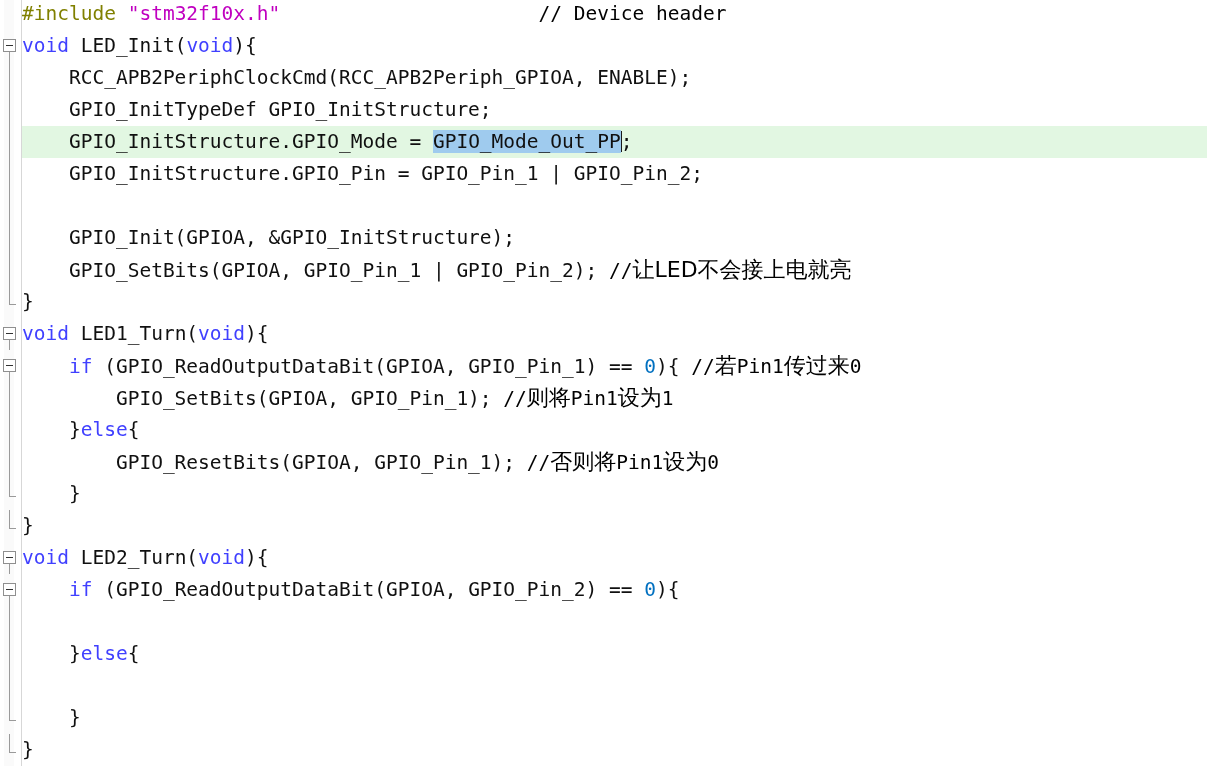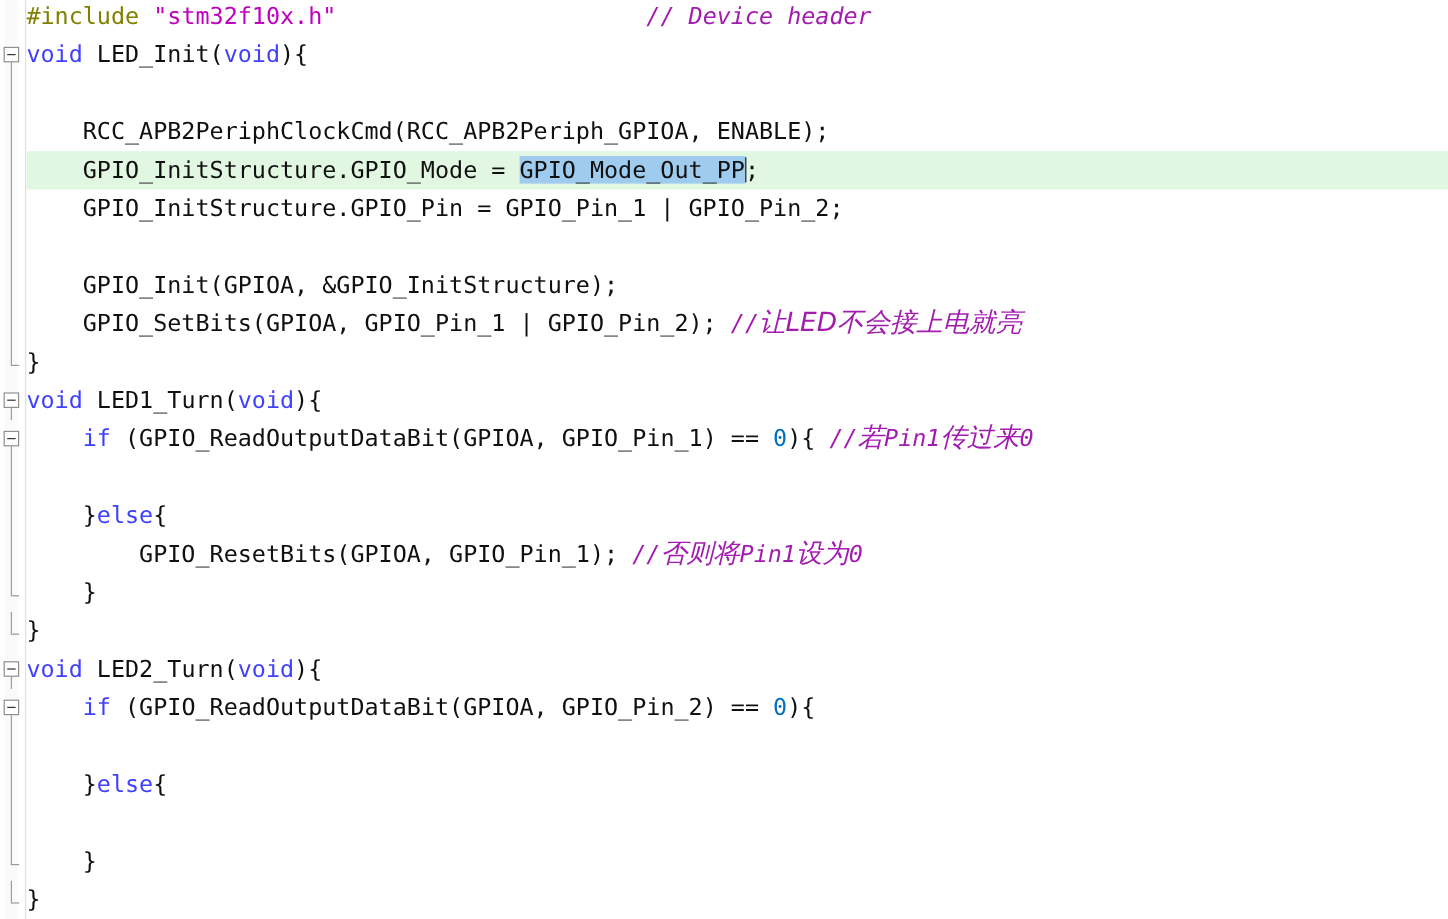--- a/index.html
+++ b/index.html
@@ -100,21 +100,21 @@
 
   .line-current {
     background: #e2f7e2;
   }
 
   
   .tok-pre      { color: #808000; }
   .tok-str      { color: #c000c0; }
   .tok-kw       { color: #4040ff; }
   .tok-num      { color: #0070c0; }
-  .tok-cmt      { color: #a21caf; font-style: italic; }
+  .tok-cmt      { color: #000000; }
   .tok-plain    { color: #101010; }
 
   
   .cjk {
     font-family: "DejaVu Sans", "Liberation Sans", sans-serif;
     font-size: 22px;
   }
 
   
   .sel {
@@ -170,28 +170,30 @@
       <div class="fold-line" style="top: 670px; height: 32px;"></div>
       <div class="fold-line" style="top: 702px; height: 18px;"></div>
       <div class="fold-end" style="top: 720px;"></div>
       <div class="fold-line" style="top: 734px; height: 18px;"></div>
       <div class="fold-end" style="top: 752px;"></div>
     </div>
 
   <div class="code-surface" id="code-surface">
       <div class="code-line" style="top: -2px;"><span class="txt tok-pre">#include </span><span class="txt tok-str">"stm32f10x.h"</span><span class="txt tok-plain">                      </span><span class="txt tok-cmt">// Device header</span></div>
       <div class="code-line" style="top: 30px;"><span class="txt tok-kw">void</span><span class="txt tok-plain"> LED_Init(</span><span class="txt tok-kw">void</span><span class="txt tok-plain">){</span></div>
-      <div class="code-line" style="top: 62px; margin-top: 32px;"><span class="txt tok-plain">    RCC_APB2PeriphClockCmd(RCC_APB2Periph_GPIOA, ENABLE);</span></div>
+      <div class="code-line" style="top: 62px;"><span class="txt tok-plain">    RCC_APB2PeriphClockCmd(RCC_APB2Periph_GPIOA, ENABLE);</span></div>
+      <div class="code-line" style="top: 94px;"><span class="txt tok-plain">    GPIO_InitTypeDef GPIO_InitStructure;</span></div>
       <div class="code-line line-current" style="top: 126px;"><span class="txt tok-plain">    GPIO_InitStructure.GPIO_Mode = </span><span class="txt tok-plain sel">GPIO_Mode_Out_PP</span><span class="caret"></span><span class="txt tok-plain">;</span></div>
       <div class="code-line" style="top: 158px;"><span class="txt tok-plain">    GPIO_InitStructure.GPIO_Pin = GPIO_Pin_1 | GPIO_Pin_2;</span></div>
       <div class="code-line" style="top: 222px;"><span class="txt tok-plain">    GPIO_Init(GPIOA, &amp;GPIO_InitStructure);</span></div>
       <div class="code-line" style="top: 254px;"><span class="txt tok-plain">    GPIO_SetBits(GPIOA, GPIO_Pin_1 | GPIO_Pin_2); </span><span class="txt tok-cmt">//</span><span class="txt tok-cmt cjk">让LED不会接上电就亮</span></div>
       <div class="code-line" style="top: 286px;"><span class="txt tok-plain">}</span></div>
       <div class="code-line" style="top: 318px;"><span class="txt tok-kw">void</span><span class="txt tok-plain"> LED1_Turn(</span><span class="txt tok-kw">void</span><span class="txt tok-plain">){</span></div>
       <div class="code-line" style="top: 350px;"><span class="txt tok-plain">    </span><span class="txt tok-kw">if</span><span class="txt tok-plain"> (GPIO_ReadOutputDataBit(GPIOA, GPIO_Pin_1) == </span><span class="txt tok-num">0</span><span class="txt tok-plain">){ </span><span class="txt tok-cmt">//</span><span class="txt tok-cmt cjk">若</span><span class="txt tok-cmt">Pin1</span><span class="txt tok-cmt cjk">传过来</span><span class="txt tok-cmt">0</span></div>
+      <div class="code-line" style="top: 382px;"><span class="txt tok-plain">        GPIO_SetBits(GPIOA, GPIO_Pin_1); </span><span class="txt tok-cmt">//</span><span class="txt tok-cmt cjk">则将</span><span class="txt tok-cmt">Pin1</span><span class="txt tok-cmt cjk">设为</span><span class="txt tok-cmt">1</span></div>
       <div class="code-line" style="top: 414px;"><span class="txt tok-plain">    }</span><span class="txt tok-kw">else</span><span class="txt tok-plain">{</span></div>
       <div class="code-line" style="top: 446px;"><span class="txt tok-plain">        GPIO_ResetBits(GPIOA, GPIO_Pin_1); </span><span class="txt tok-cmt">//</span><span class="txt tok-cmt cjk">否则将</span><span class="txt tok-cmt">Pin1</span><span class="txt tok-cmt cjk">设为</span><span class="txt tok-cmt">0</span></div>
       <div class="code-line" style="top: 478px;"><span class="txt tok-plain">    }</span></div>
       <div class="code-line" style="top: 510px;"><span class="txt tok-plain">}</span></div>
       <div class="code-line" style="top: 542px;"><span class="txt tok-kw">void</span><span class="txt tok-plain"> LED2_Turn(</span><span class="txt tok-kw">void</span><span class="txt tok-plain">){</span></div>
       <div class="code-line" style="top: 574px;"><span class="txt tok-plain">    </span><span class="txt tok-kw">if</span><span class="txt tok-plain"> (GPIO_ReadOutputDataBit(GPIOA, GPIO_Pin_2) == </span><span class="txt tok-num">0</span><span class="txt tok-plain">){</span></div>
       <div class="code-line" style="top: 638px;"><span class="txt tok-plain">    }</span><span class="txt tok-kw">else</span><span class="txt tok-plain">{</span></div>
       <div class="code-line" style="top: 702px;"><span class="txt tok-plain">    }</span></div>
       <div class="code-line" style="top: 734px;"><span class="txt tok-plain">}</span></div>
     </div>

